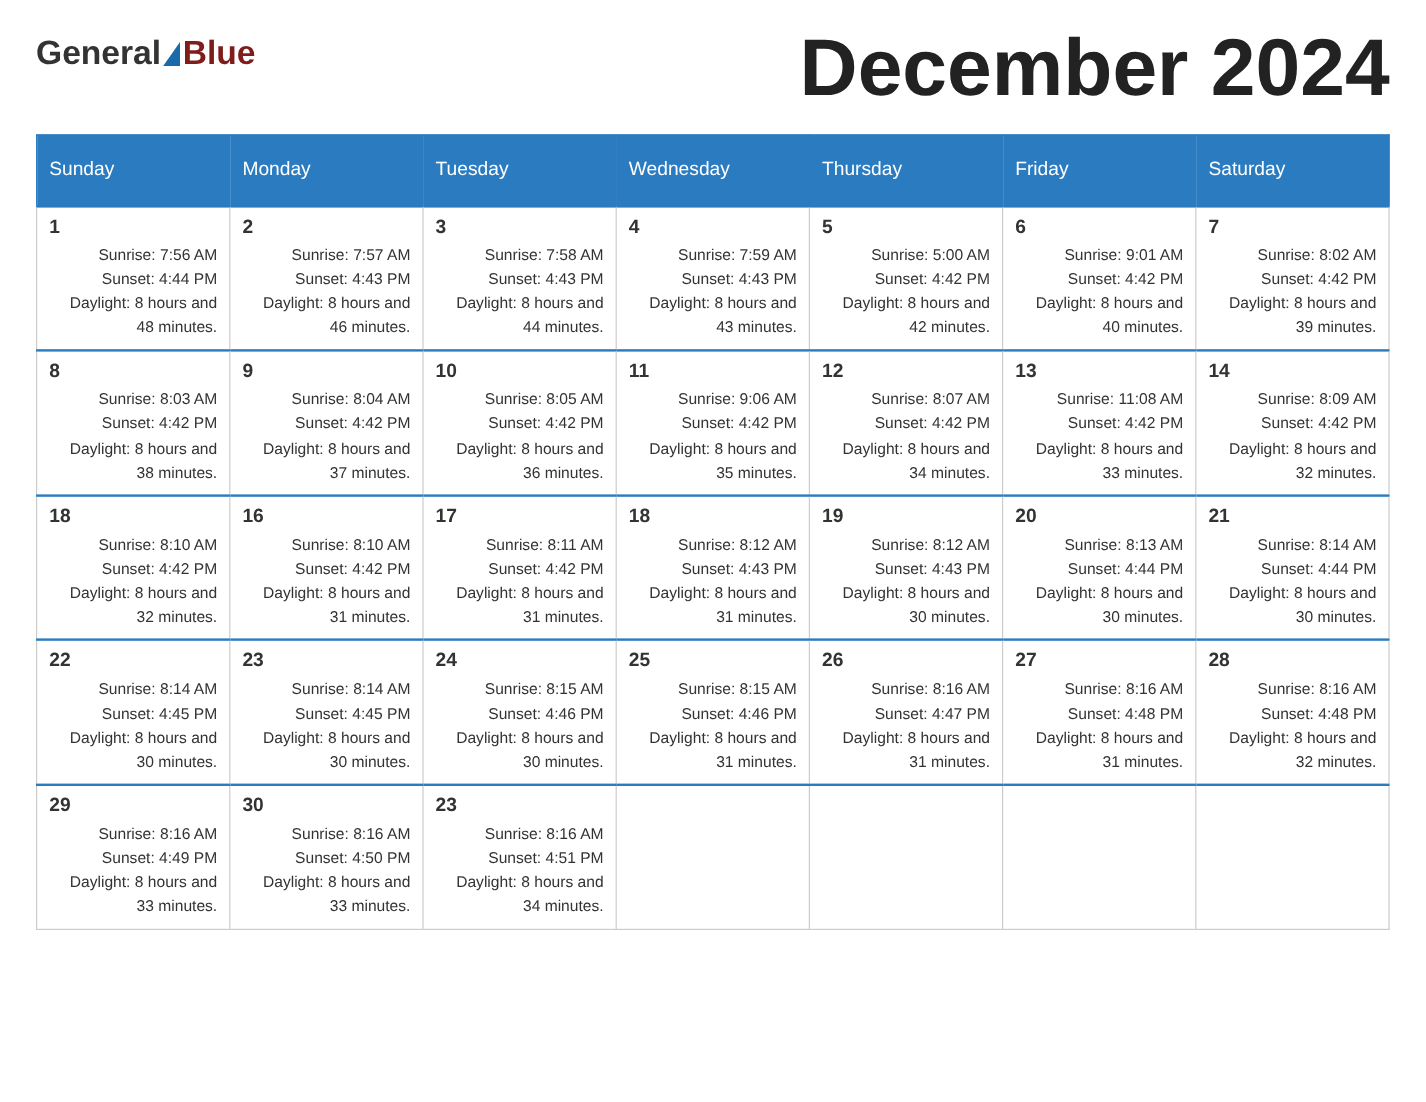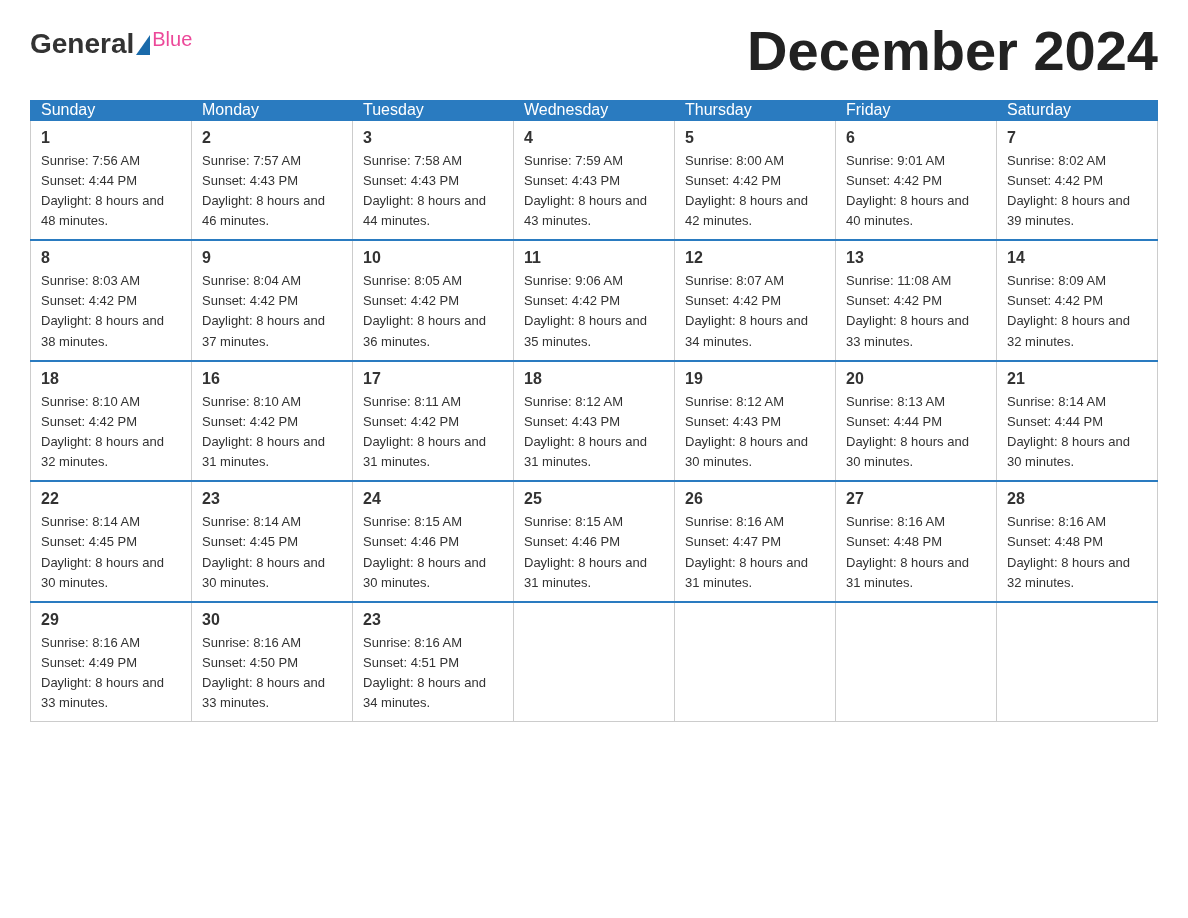--- a/index.html
+++ b/index.html
@@ -34,51 +34,51 @@
     .logo-arrow {
       width: 0;
       height: 0;
       border-left: 14px solid transparent;
       border-bottom: 20px solid #1a6aaa;
       display: inline-block;
       margin-left: 2px;
       margin-bottom: -2px;
     }
     .logo-blue {
-      color: #ec4899;
-      font-size: 20px;
-      font-weight: normal;
+      color: #7f1d1d;
+      font-size: 28px;
+      font-weight: bold;
       margin-top: -2px;
       padding-left: 2px;
     }
     .title-block {
       text-align: right;
     }
     .month-year {
-      font-size: 56px;
+      font-size: 67px;
       font-weight: bold;
       color: #222;
       line-height: 1.1;
     }
     .location {
       font-size: 22px;
       color: #555;
       margin-top: 4px;
     }
     .calendar {
       width: 100%;
       border-collapse: collapse;
       border: 1px solid #999;
     }
     .calendar th {
       background: #2a7bc0;
       color: #fff;
       font-size: 16px;
       font-weight: normal;
-      padding: 0 10px;
+      padding: 20px 10px;
       text-align: left;
       border: 1px solid #2a7bc0;
     }
     .calendar td {
       vertical-align: top;
       padding: 8px 10px;
       font-size: 13px;
       color: #333;
       border: 1px solid #ccc;
       width: 14.28%;
@@ -90,20 +90,21 @@
     .day-number {
       font-size: 16px;
       font-weight: bold;
       margin-bottom: 4px;
       display: block;
     }
     .day-info {
       font-size: 13px;
       line-height: 1.55;
       color: #333;
+      text-align: right;
     }
     .empty-cell {
       background: #fff;
     }
   </style>
 </head>
 <body>
 
 <div class="header">
   <div class="logo">
@@ -160,21 +161,21 @@
         <span class="day-number">4</span>
         <div class="day-info">
           <span>Sunrise: </span><span>7:59 AM</span><br>
           <span>Sunset: </span><span>4:43 PM</span><br>
           <span>Daylight: </span><span>8 hours and 43 minutes.</span>
         </div>
       </td>
         <td>
         <span class="day-number">5</span>
         <div class="day-info">
-          <span>Sunrise: </span><span>8:00 AM</span><br>
+          <span>Sunrise: </span><span>5:00 AM</span><br>
           <span>Sunset: </span><span>4:42 PM</span><br>
           <span>Daylight: </span><span>8 hours and 42 minutes.</span>
         </div>
       </td>
         <td>
         <span class="day-number">6</span>
         <div class="day-info">
           <span>Sunrise: </span><span>9:01 AM</span><br>
           <span>Sunset: </span><span>4:42 PM</span><br>
           <span>Daylight: </span><span>8 hours and 40 minutes.</span>

